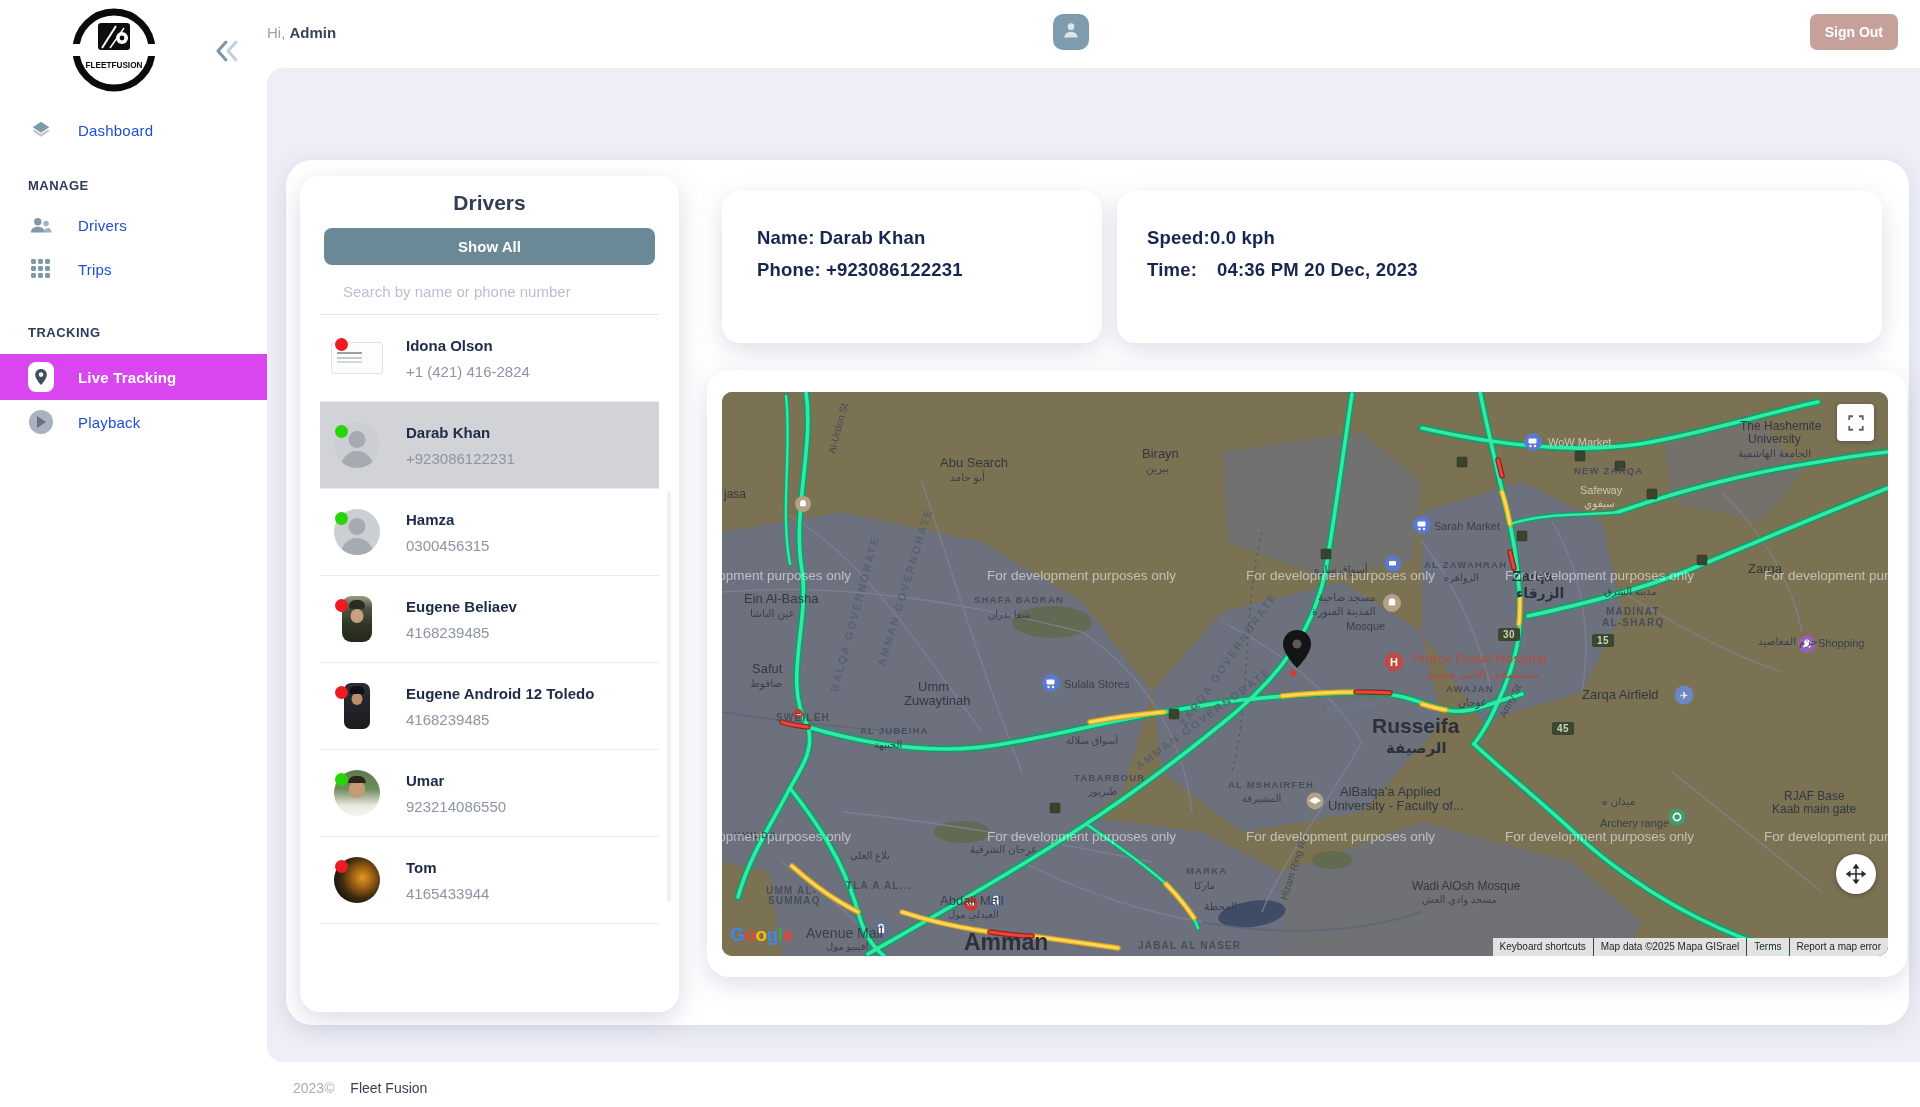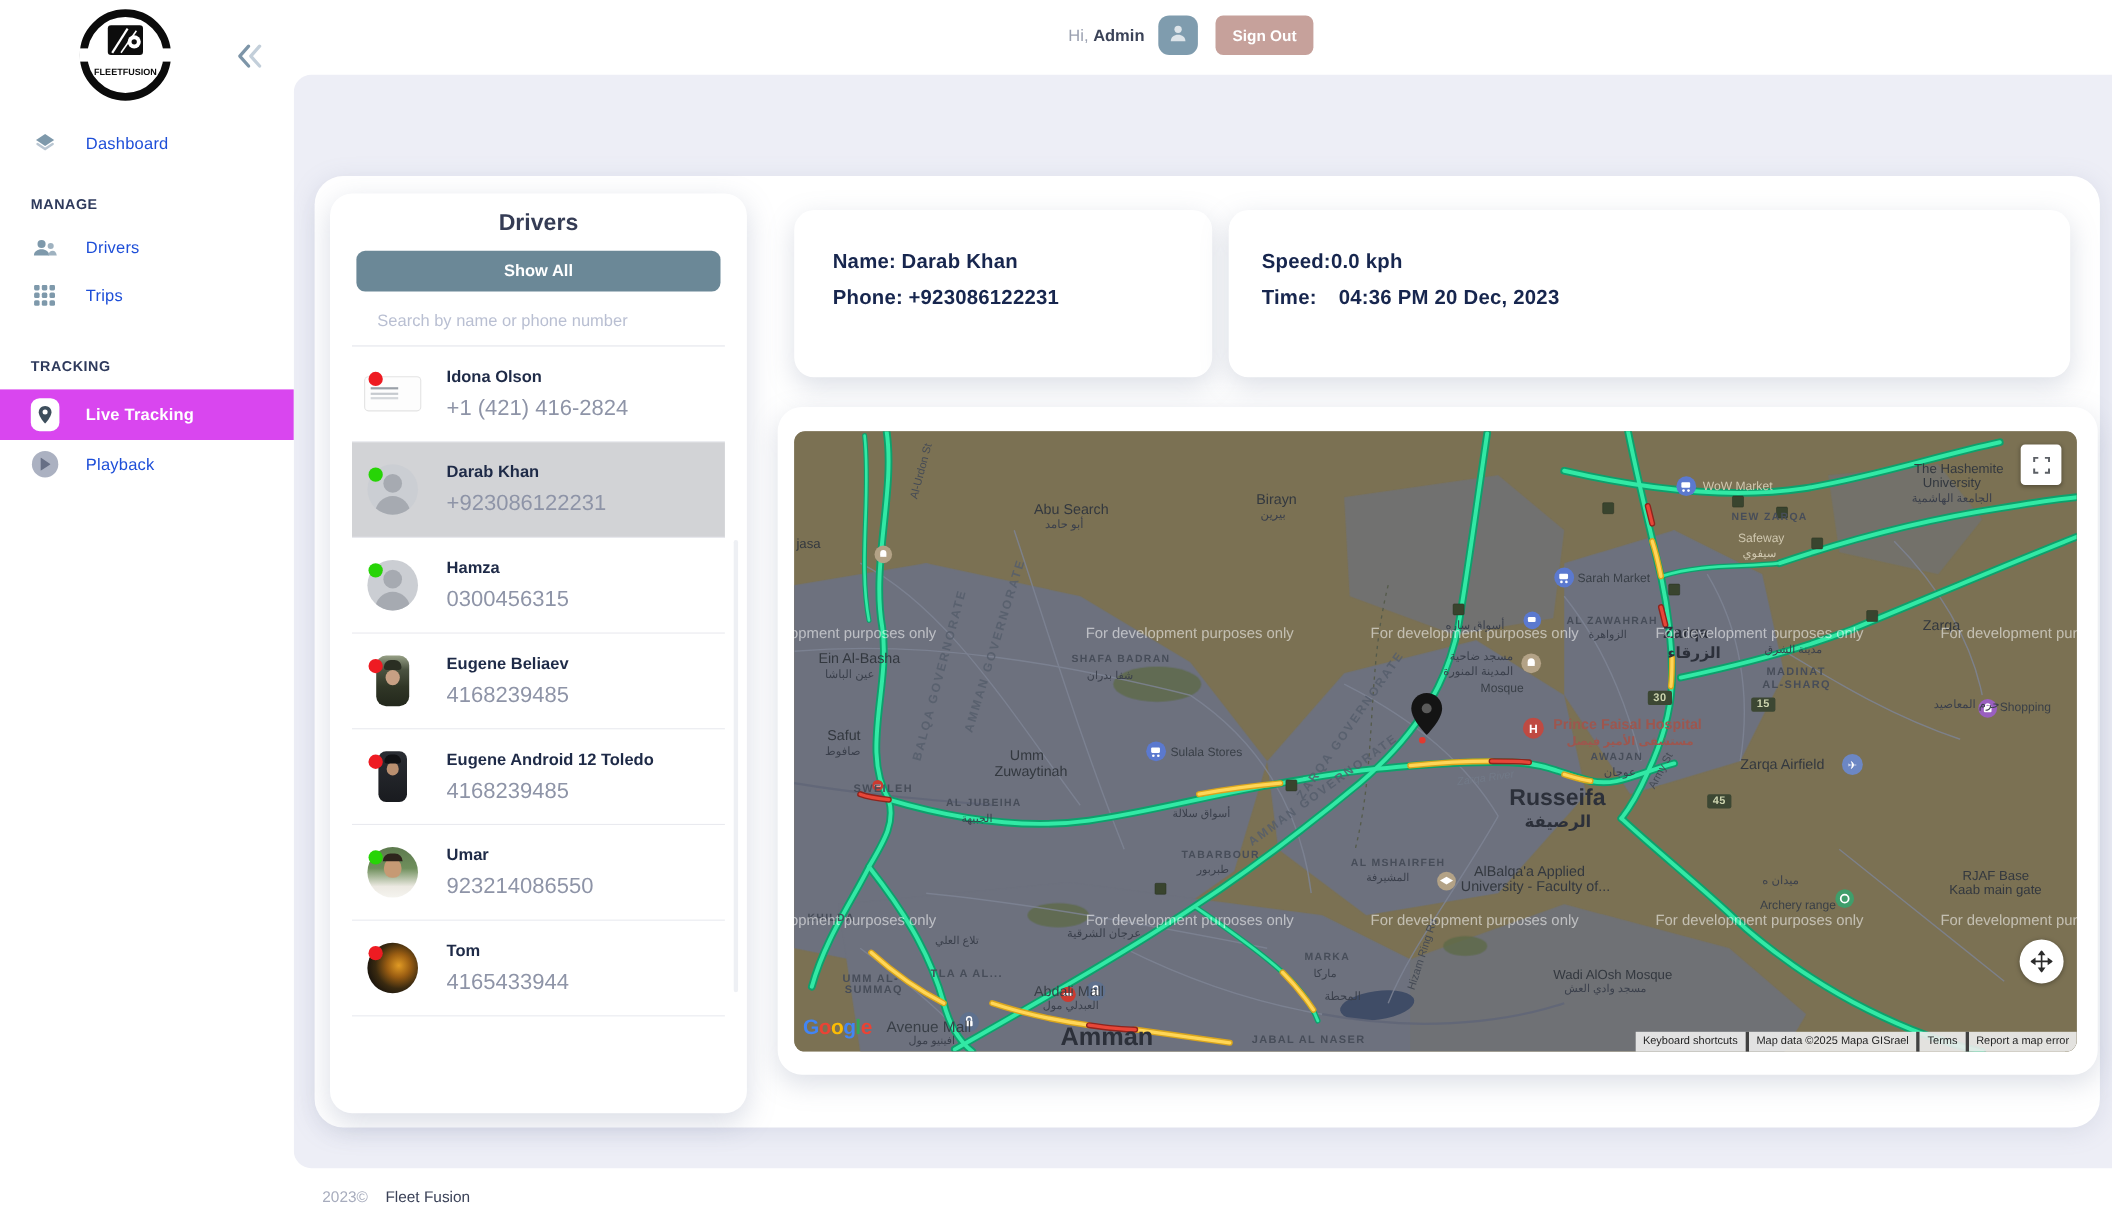--- a/index.html
+++ b/index.html
@@ -14,21 +14,21 @@
   .nav-item { display:flex; align-items:center; height:44px; padding-left:28px; cursor:pointer; }
   .nav-item .ni-icon { width:26px; display:flex; justify-content:center; }
   .nav-item .ni-label { margin-left:24px; font-size:15px; color:#1d4ed8; font-weight:500; letter-spacing:.2px; }
   .nav-heading { margin:26px 0 10px 28px; font-size:13px; font-weight:800; color:#2e3a5c; letter-spacing:.5px; }
   .nav-item.selected { background:#d946ef;text-align:center; }
   .nav-item.selected .ni-label { color:#ffffff; font-weight:600; }
   .pin-box { width:30px; height:30px; background:#ffffff; border-radius:8px; display:flex; align-items:center; justify-content:center; }
   .play-circle { width:24px; height:24px; border-radius:50%; background:#abb1c1; display:flex; align-items:center; justify-content:center; }
 
   
-  .topbar { position:absolute; left:267px; top:0; right:0; height:64px; background:#ffffff; display:flex; align-items:center; justify-content:center; padding-right:22px; z-index:4; }
+  .topbar { position:absolute; left:267px; top:0; right:0; height:64px; background:#ffffff; display:flex; align-items:center; justify-content:space-between; padding-right:22px; z-index:4; }
   .greet { font-size:15px; color:#9aa0b0; }
   .greet b { color:#3b4358; font-weight:700; }
   .avatar-btn { width:36px; height:36px; border-radius:10px; background:#7f9cae; margin-left:13px; display:flex; align-items:center; justify-content:center; cursor:pointer; }
   .signout-btn { margin-left:16px; height:36px; padding:0 15px; border:none; border-radius:7px; background:#c6a19b; color:#ffffff; font-size:14px; font-weight:700; font-family:inherit; cursor:pointer; }
 
   
   .content-bg { position:absolute; left:267px; top:68px; width:1653px; height:994px; background:#edeef6; border-radius:16px 0 0 16px; }
   .big-card { position:absolute; left:286px; top:160px; width:1623px; height:865px; background:#ffffff; border-radius:26px; box-shadow:0 4px 22px rgba(130,140,170,.18); }
 
   
@@ -39,21 +39,21 @@
   .search-input::placeholder { color:#b9bfd2; }
   .list-divider { margin:6px 20px 0; border-top:1px solid #e3e5ec; }
   .driver-list { position:relative; margin:0 20px; }
   .scroll-track { position:absolute; right:-12px; top:4px; bottom:90px; width:4px; background:#eef0f4; border-radius:2px; }
   .drow { position:relative; height:87px; display:flex; align-items:center; padding-left:12px; border-bottom:1px solid #e9eaef; cursor:pointer; }
   .drow.selected { background:#d2d3d6; }
   .av-wrap { position:relative; width:50px; height:48px; flex:none; display:flex; align-items:center; justify-content:center; }
   .dot { position:absolute; left:3px; top:4px; width:13px; height:13px; border-radius:50%; z-index:2; }
   .dinfo { margin-left:24px; }
   .dname { font-size:15px; font-weight:700; color:#1e2a47; margin-bottom:9px; }
-  .dphone { font-size:20px; color:#8e94a7; }
+  .dphone { font-size:15px; color:#8e94a7; }
 
   .av { position:relative; }
   .av-default { width:46px; height:46px; border-radius:50%; background:#cbced3; overflow:hidden; }
   .av-default::before { content:""; position:absolute; left:50%; top:9px; transform:translateX(-50%); width:17px; height:17px; border-radius:50%; background:#a6aab1; }
   .av-default::after { content:""; position:absolute; left:50%; top:29px; transform:translateX(-50%); width:32px; height:20px; border-radius:16px 16px 0 0; background:#a6aab1; }
   .av-doc { width:50px; height:30px; border-radius:3px; background:#fdfdfd; box-shadow:0 0 0 1px #e3e3e3; }
   .av-doc::before { content:""; position:absolute; left:5px; right:20px; top:9px; height:2px; background:#9aa0a8; box-shadow:0 5px 0 0 #c6cacf, 0 9px 0 0 #d4d7db; }
   .av-beliaev { width:30px; height:46px; border-radius:9px; background:linear-gradient(180deg,#97a086 0%,#4b5340 28%,#303626 62%,#23281c 100%); overflow:hidden; }
   .av-beliaev::before { content:""; position:absolute; left:50%; top:13px; transform:translateX(-50%); width:13px; height:14px; border-radius:50%; background:#c7a084; }
   .av-beliaev::after { content:""; position:absolute; left:50%; top:4px; transform:translateX(-50%); width:16px; height:9px; border-radius:7px 7px 3px 3px; background:#2a2e22; }
@@ -87,21 +87,21 @@
   .ml.gov { font-size:11px; font-weight:700; letter-spacing:2px; color:#565e6c; opacity:.85; }
   .ml.road { font-size:10px; color:#454b55; }
   .ml.riv { font-size:10px; font-style:italic; color:#727a88; }
   .ml.ar { font-size:10.5px; }
   .ml.s9{font-size:10px;margin-top:44px;} .ml.s10{font-size:10px;} .ml.s13{font-size:13px;} .ml.s14{font-size:14px;}
   .ml.s15{font-size:15px;} .ml.s21{font-size:21px;} .ml.s23{font-size:23px;}
   .ml.shield { background:#3c4733; color:#ccd3ae; font-size:10px; font-weight:700; padding:1px 5px; border-radius:2px; letter-spacing:.5px; }
   .wm { position:absolute; font-size:13.5px; color:rgba(255,255,255,.55); white-space:nowrap; pointer-events:none; }
   .gmap-logo { position:absolute; left:8px; bottom:10px; font-size:19px; font-weight:700; letter-spacing:-.5px; }
   .attr-bar { position:absolute; right:0; bottom:0; display:flex; align-items:stretch; background:rgba(235,235,235,.92); height:18px; }
-  .attr-item { font-size:10px; color:#1f1f1f; padding:3px 7px 0; border-left:3px solid #404040; white-space:nowrap; cursor:pointer; }
+  .attr-item { font-size:10px; color:#1f1f1f; padding:3px 7px 0; border-left:1px solid #404040; white-space:nowrap; cursor:pointer; }
   .attr-item:first-child { border-left:none; }
   .map-ctl-fs { position:absolute; right:14px; top:12px; width:37px; height:37px; background:#ffffff; border-radius:4px; box-shadow:0 1px 4px rgba(0,0,0,.3); display:flex; align-items:center; justify-content:center; cursor:pointer; }
   .map-ctl-move { position:absolute; right:12px; bottom:62px; width:40px; height:40px; background:#ffffff; border-radius:50%; box-shadow:0 1px 5px rgba(0,0,0,.35); display:flex; align-items:center; justify-content:center; cursor:pointer; }
 
   
   .footer { position:absolute; left:293px; top:1080px; font-size:14px; }
   .footer .yr { color:#a7acbd; }
   .footer .brand { color:#3a4157; margin-left:12px; font-weight:500; }
 </style>
 </head>

